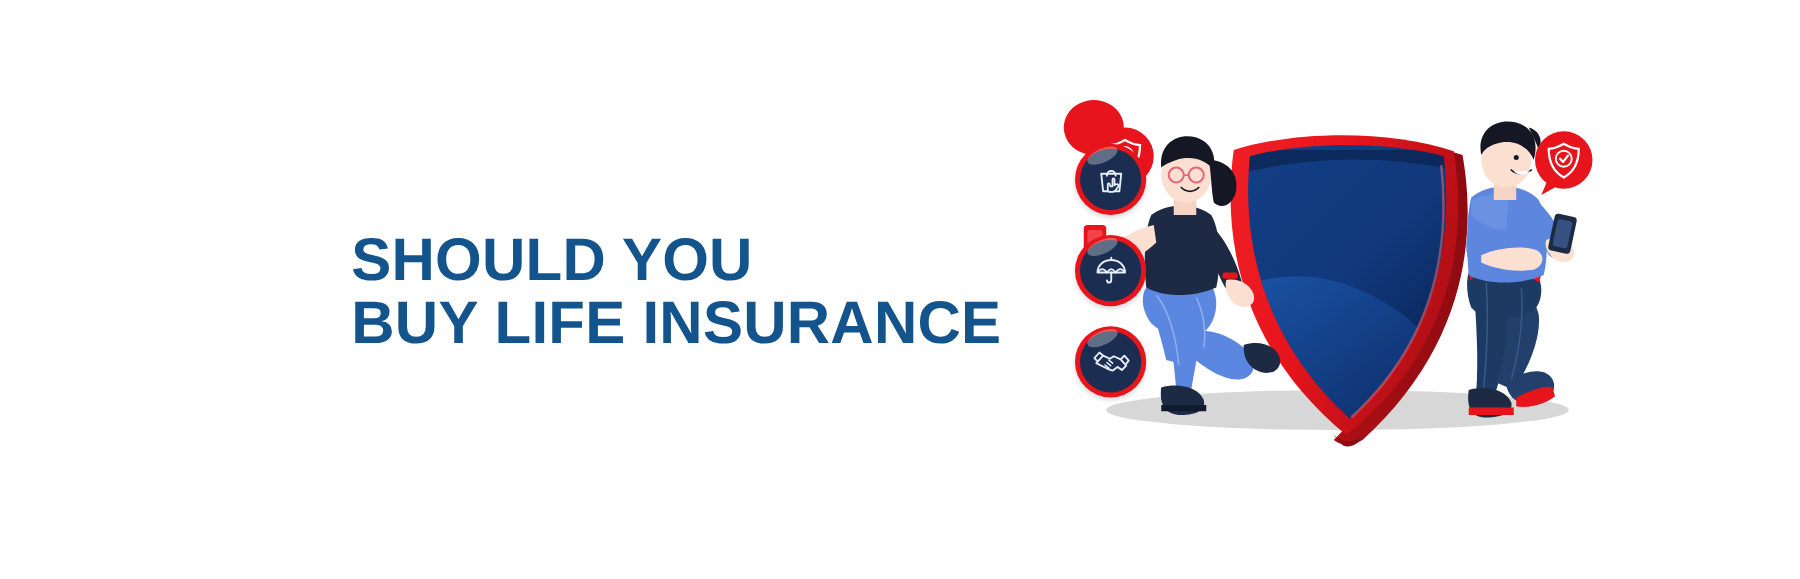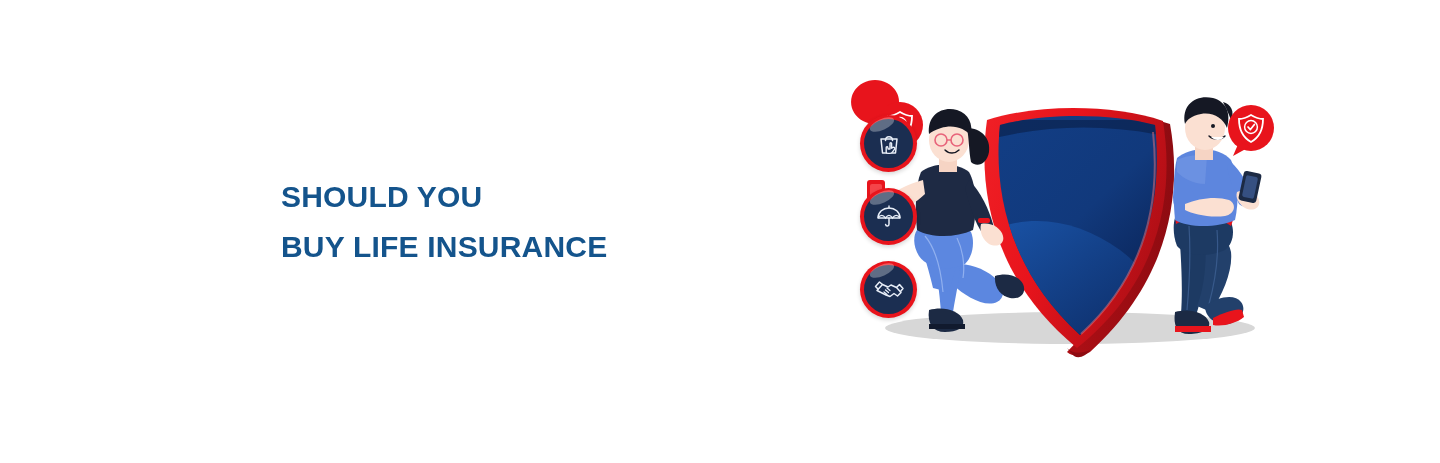--- a/index.html
+++ b/index.html
@@ -20,21 +20,21 @@
 
   
   .headline {
     position: absolute;
     left: 281px;
     top: 152px;
     width: 520px;
     color: #14548C;
     font-family: "Liberation Sans", sans-serif;
     font-weight: bold;
-    font-size: 30px;
+    font-size: 48px;
     line-height: 50px;
     letter-spacing: 0.2px;
     text-transform: uppercase;
     white-space: nowrap;
   }
   .headline .hl-line { display: block; }
 
   
   .illustration {
     position: absolute;

